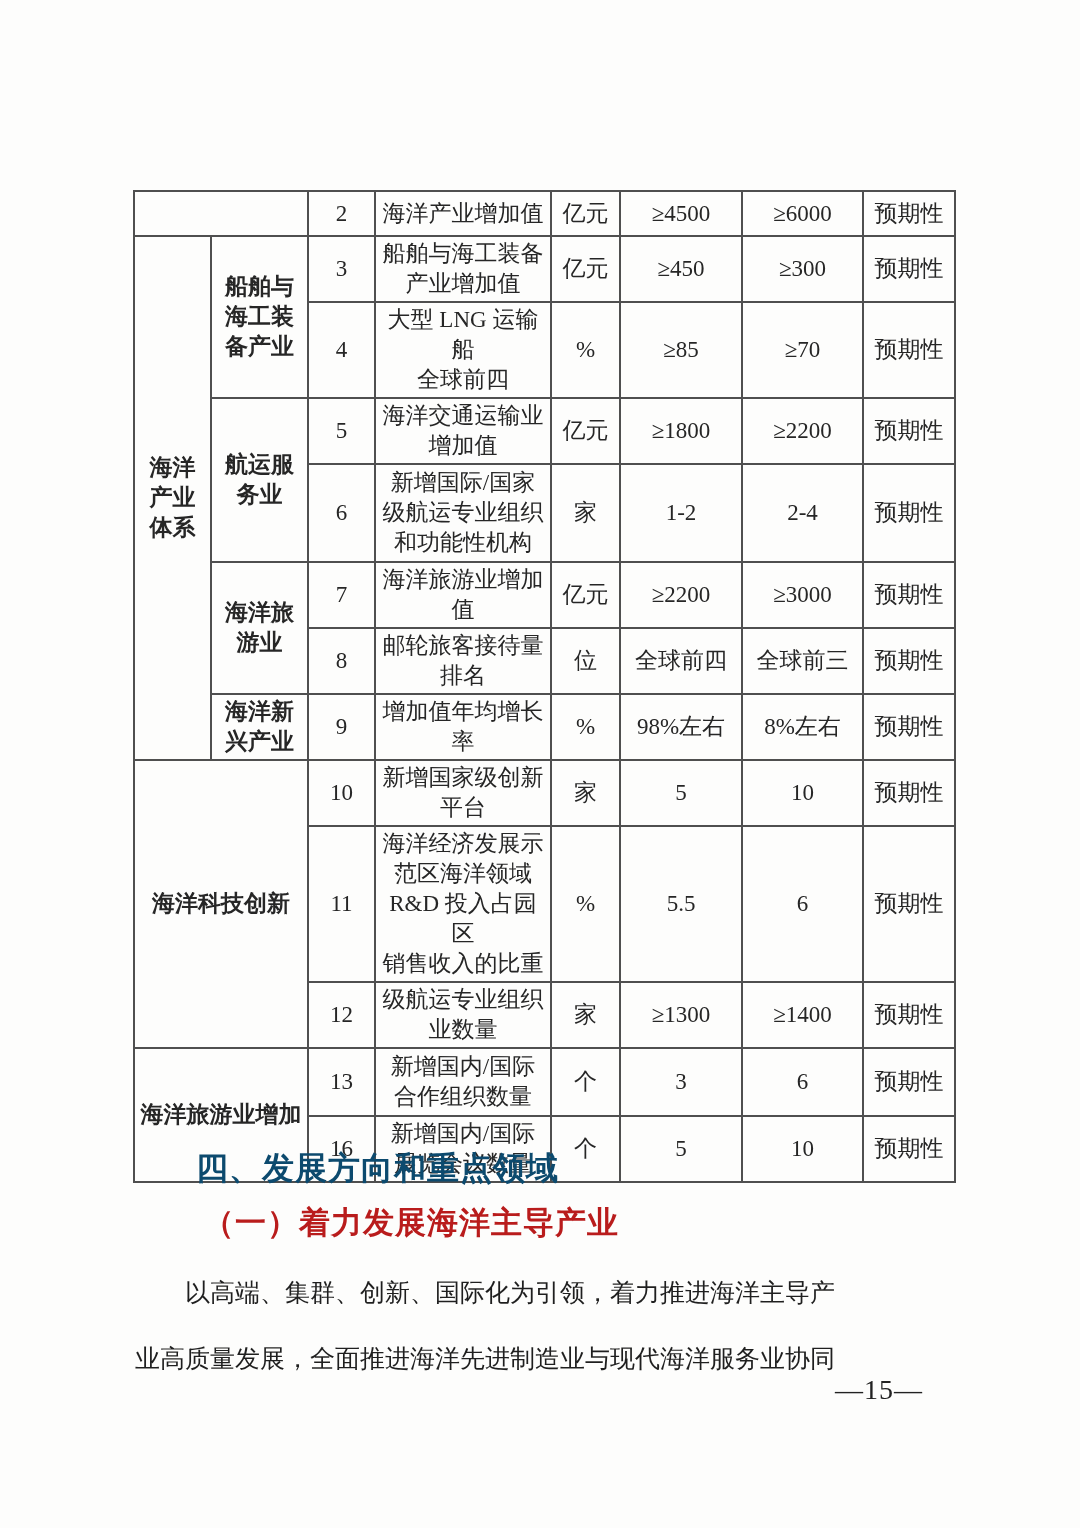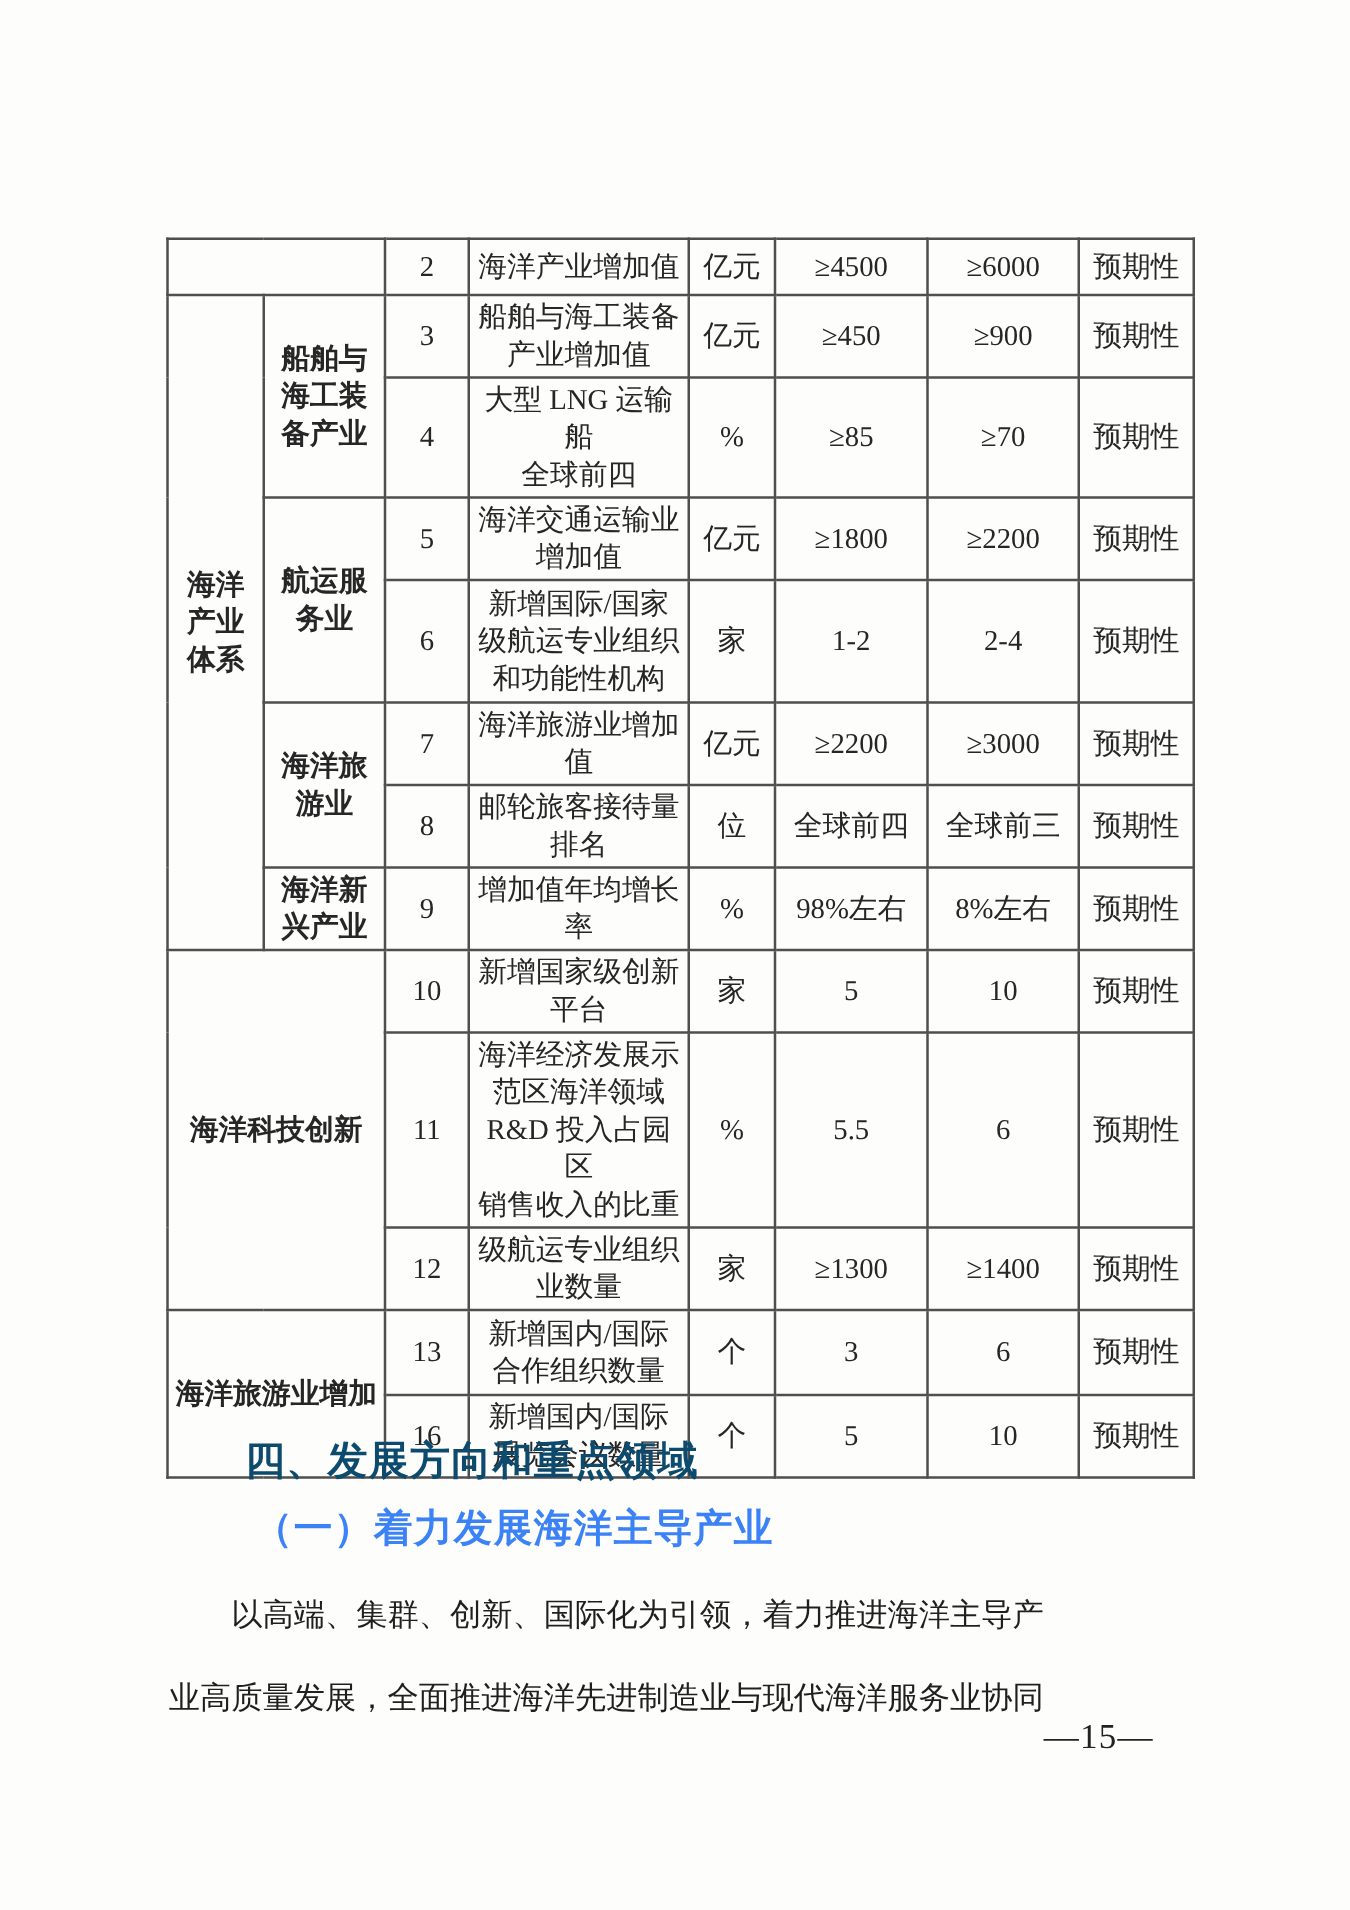--- a/index.html
+++ b/index.html
@@ -44,21 +44,21 @@
     font-size: 32px;
     color: #0c4a6e;
     letter-spacing: 1px;
   }
   .subsection-heading {
     position: absolute;
     left: 203px;
     top: 1202px;
     font-weight: bold;
     font-size: 31px;
-    color: #3b82f6;
+    color: #b91c1c;
     letter-spacing: 1px;
   }
   .body-paragraph {
     position: absolute;
     left: 135px;
     top: 1260px;
     width: 816px;
     font-size: 25px;
     line-height: 66px;
     color: #1f1f1f;
@@ -104,21 +104,21 @@
 产业
 体系</td>
       <td class="cat" rowspan="2">船舶与
 海工装
 备产业</td>
       <td class="num">3</td>
       <td>船舶与海工装备
 产业增加值</td>
       <td>亿元</td>
       <td>≥450</td>
-      <td>≥900</td>
+      <td>≥300</td>
       <td>预期性</td>
     </tr>
     <tr style="height:68px">
       <td class="num">4</td>
       <td>大型 LNG 运输船
 全球前四</td>
       <td>%</td>
       <td>≥85</td>
       <td>≥70</td>
       <td>预期性</td>

